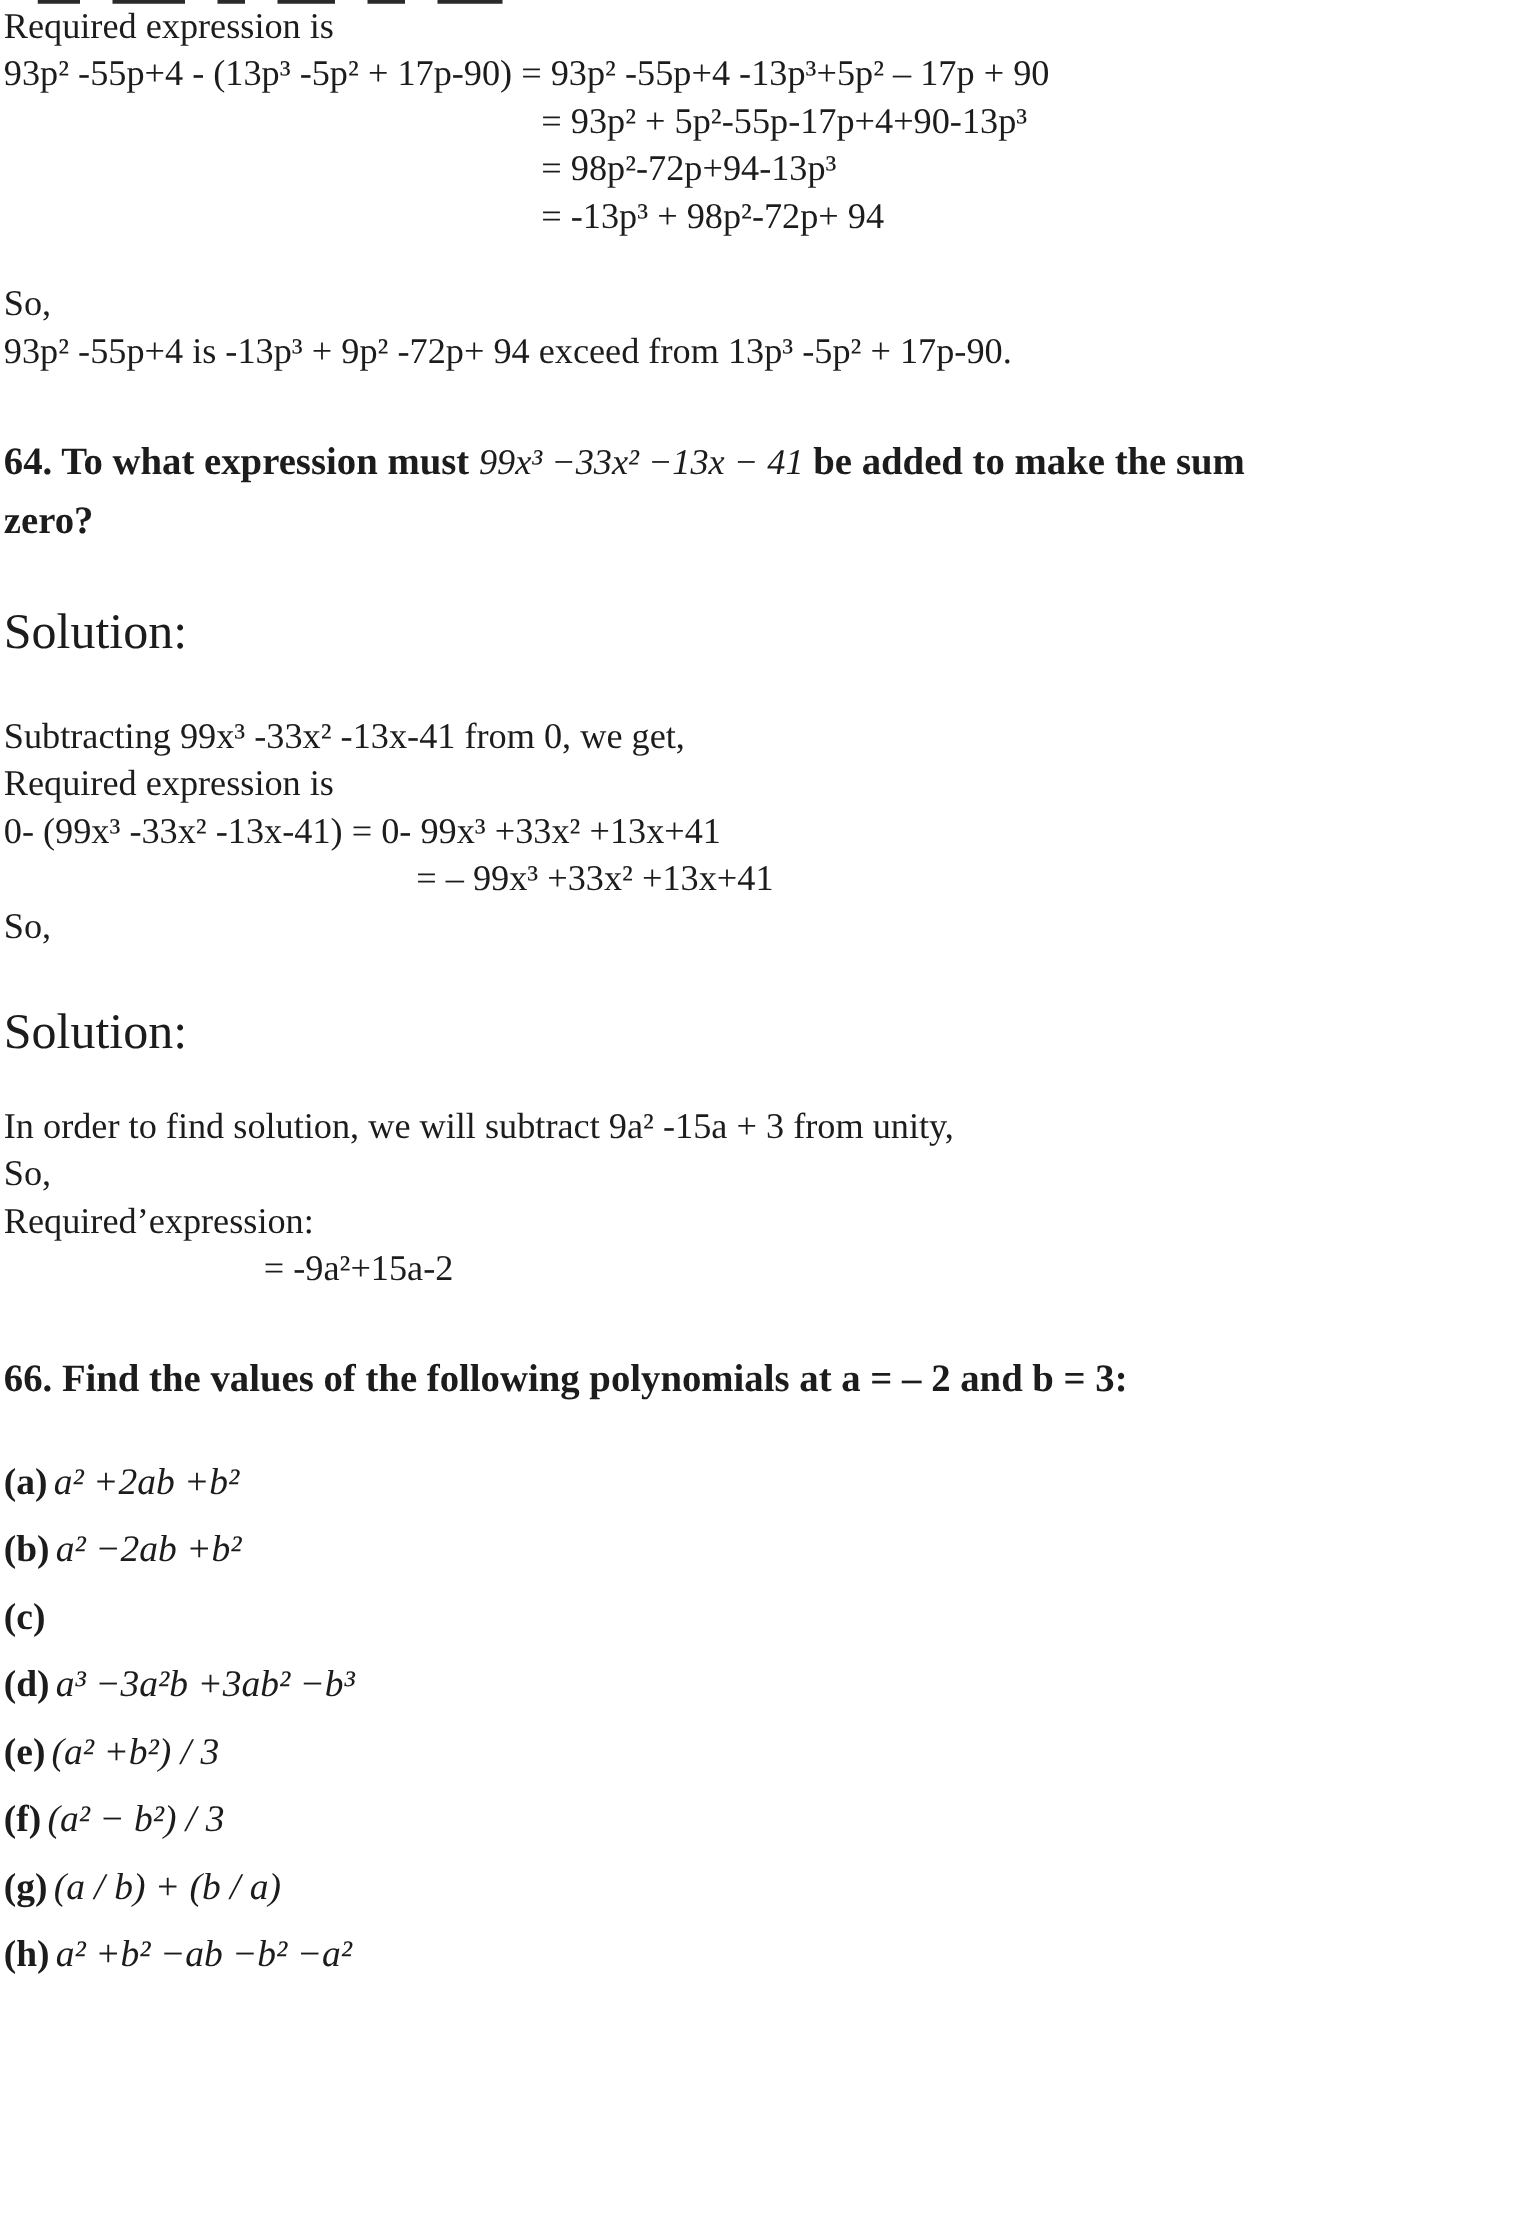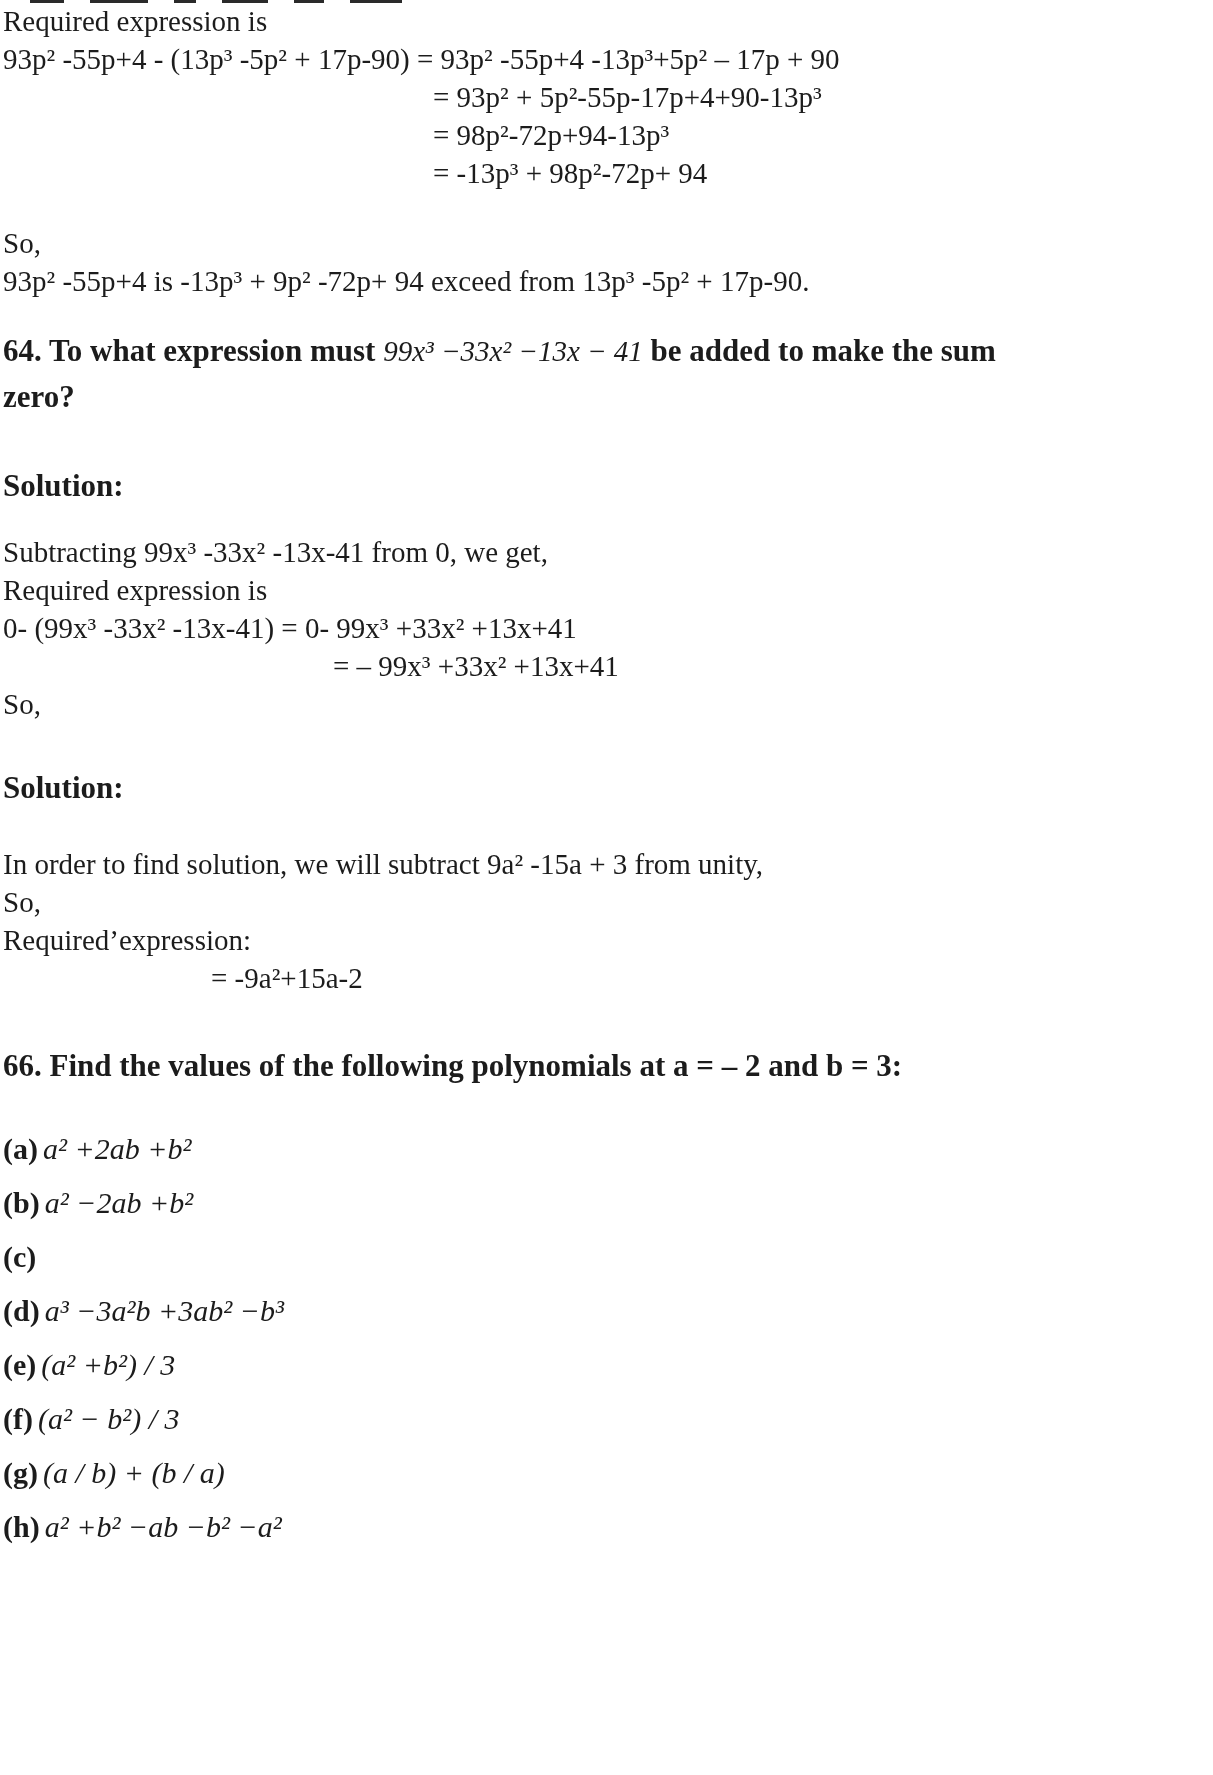--- a/index.html
+++ b/index.html
@@ -17,23 +17,23 @@
 
   .body-line{font-size:29px;line-height:38px;white-space:nowrap;}
   .ind-430{padding-left:430px;}
   .ind-330{padding-left:330px;}
   .ind-208{padding-left:208px;}
 
   .heading{font-weight:bold;font-size:31px;line-height:45px;white-space:normal;}
   .heading .math{font-weight:normal;font-style:italic;font-size:29px;}
   .block{display:block;}
 
-  .solution{font-weight:bold;font-size:31px;line-height:38px;}
+  .solution{font-weight:normal;font-size:40px;line-height:38px;}
 
-  .mt-32{margin-top:32px;} .mt-38{margin-top:38px;} .mt-40{margin-top:28px;} .mt-46{margin-top:46px;} .mt-48{margin-top:48px;}
+  .mt-32{margin-top:32px;} .mt-38{margin-top:38px;} .mt-40{margin-top:46px;} .mt-46{margin-top:46px;} .mt-48{margin-top:48px;}
 
   .items{margin-top:34px;}
   .item{display:flex;align-items:baseline;height:54px;font-size:30px;line-height:54px;white-space:nowrap;}
   .item .label{font-weight:bold;font-style:normal;}
   .item .expr{font-style:italic;margin-left:5px;}
 </style>
 </head>
 <body>
 
 <div class="page">

